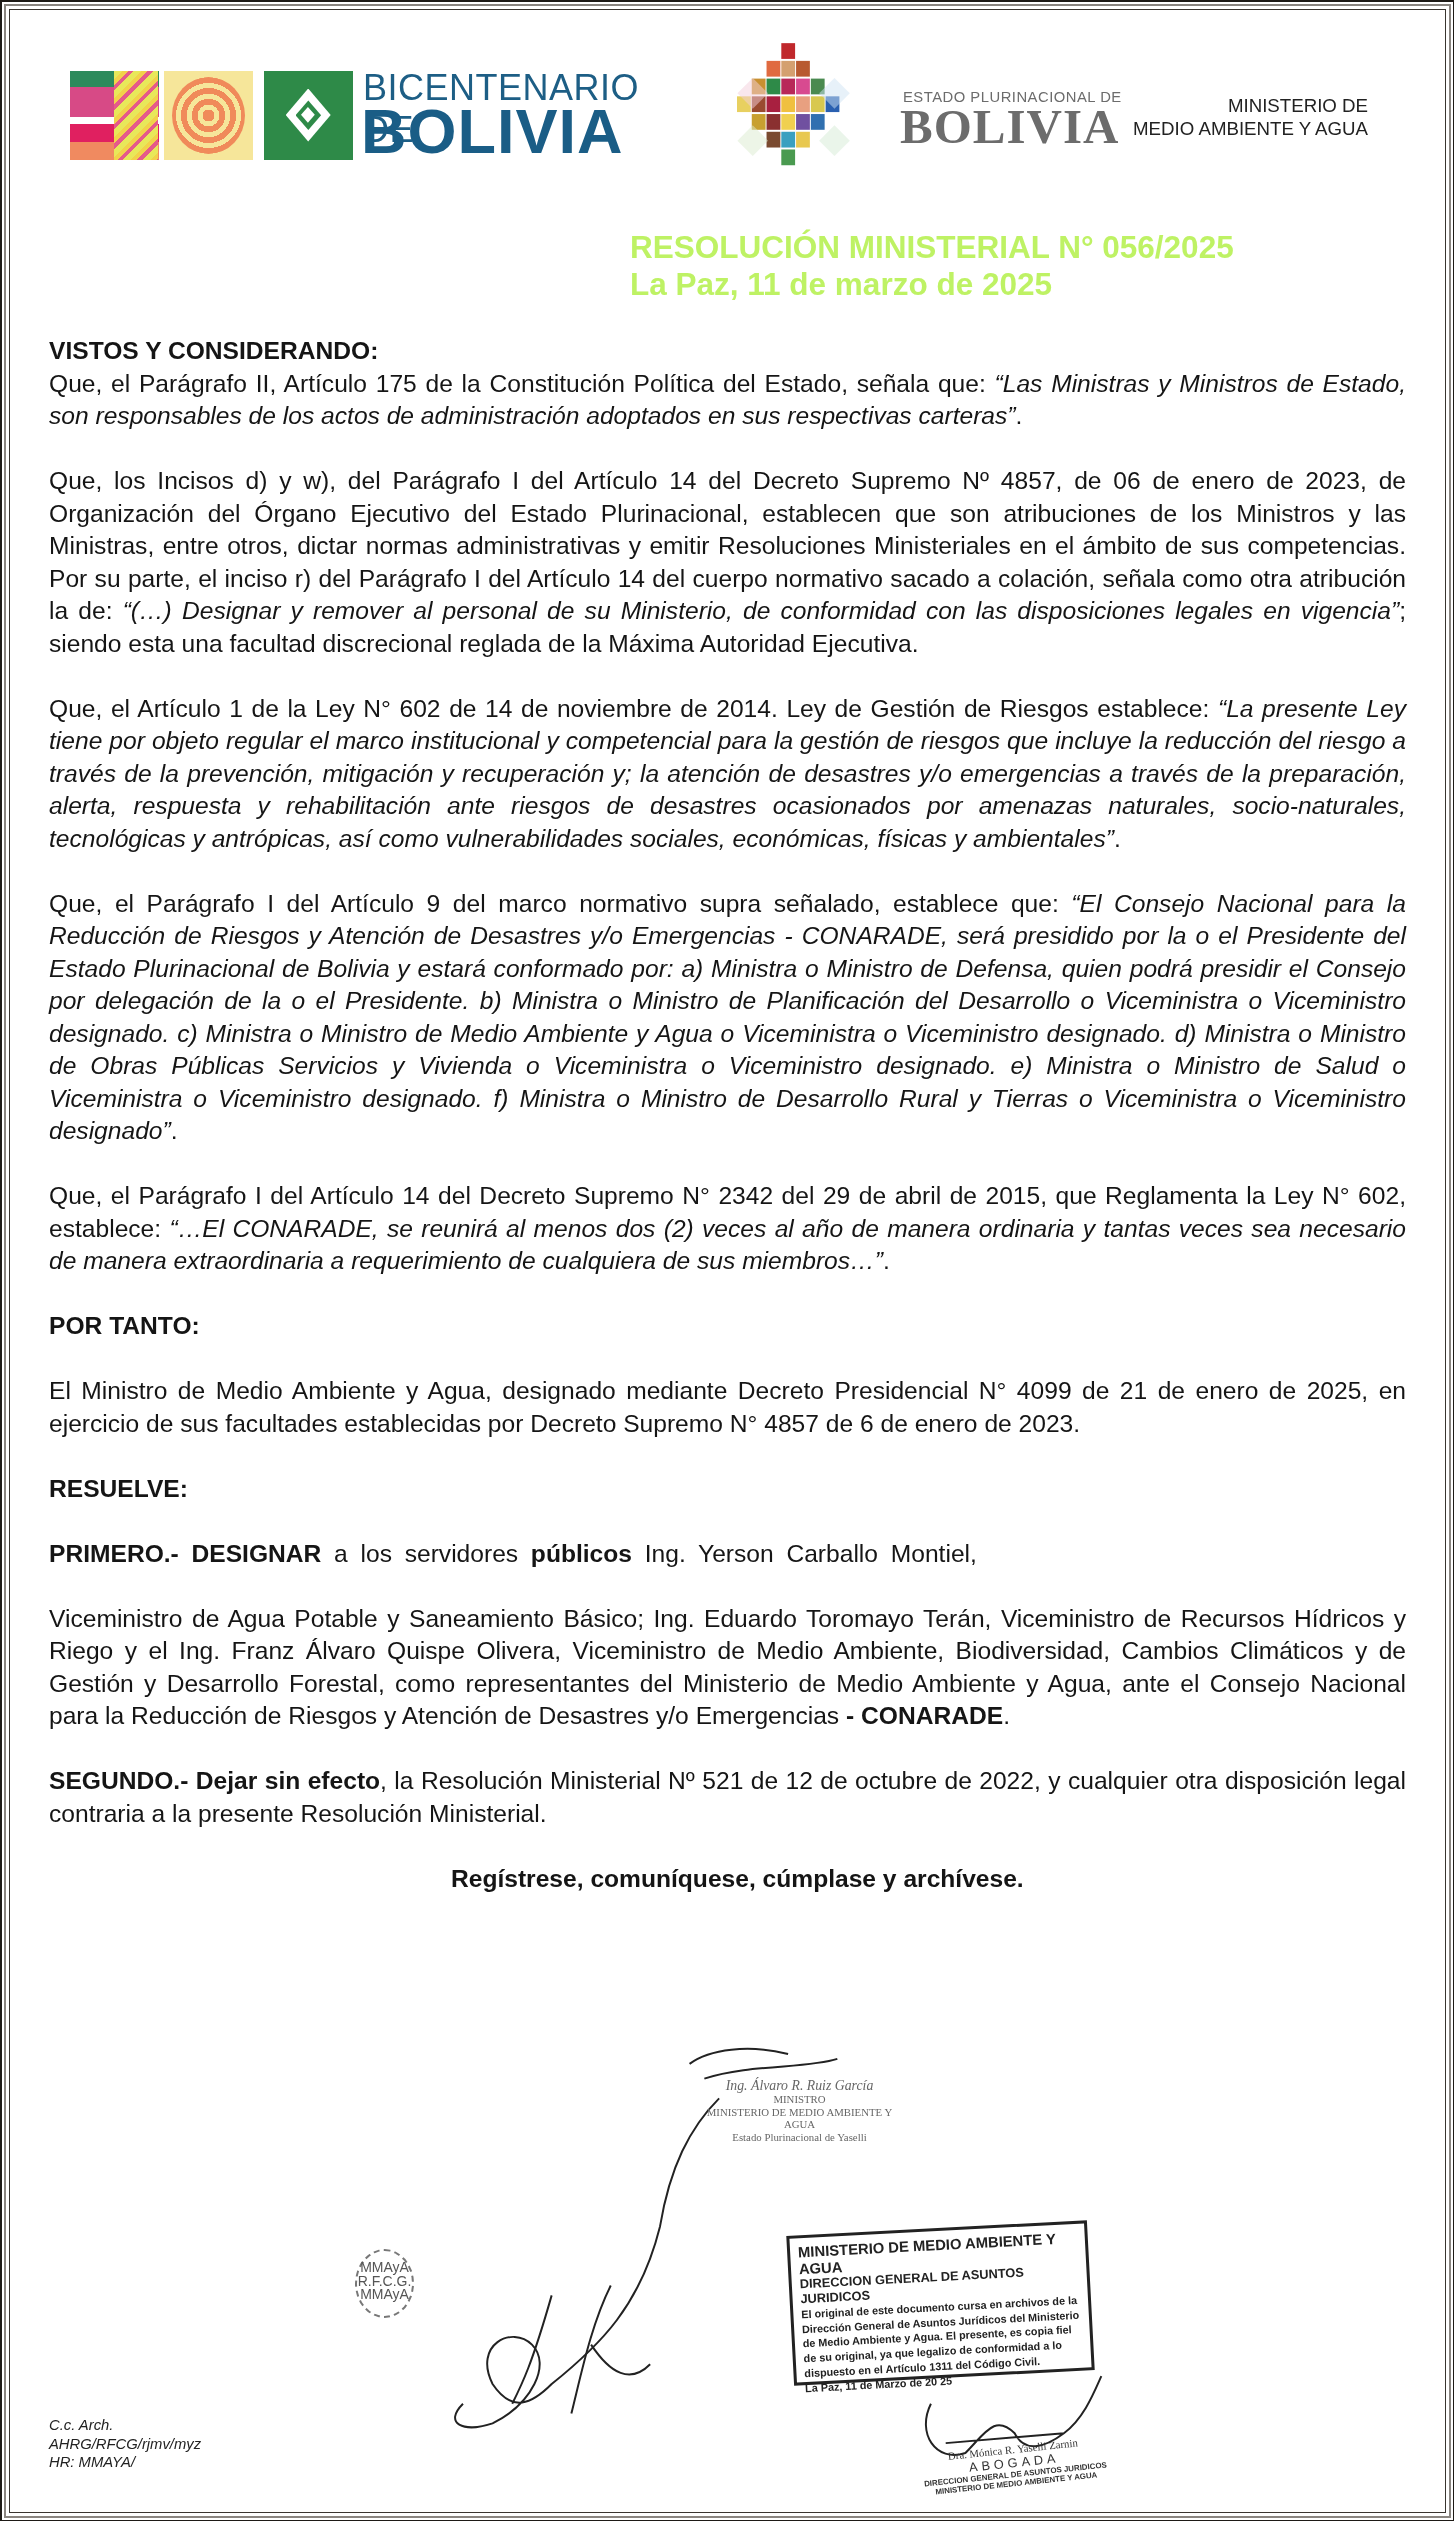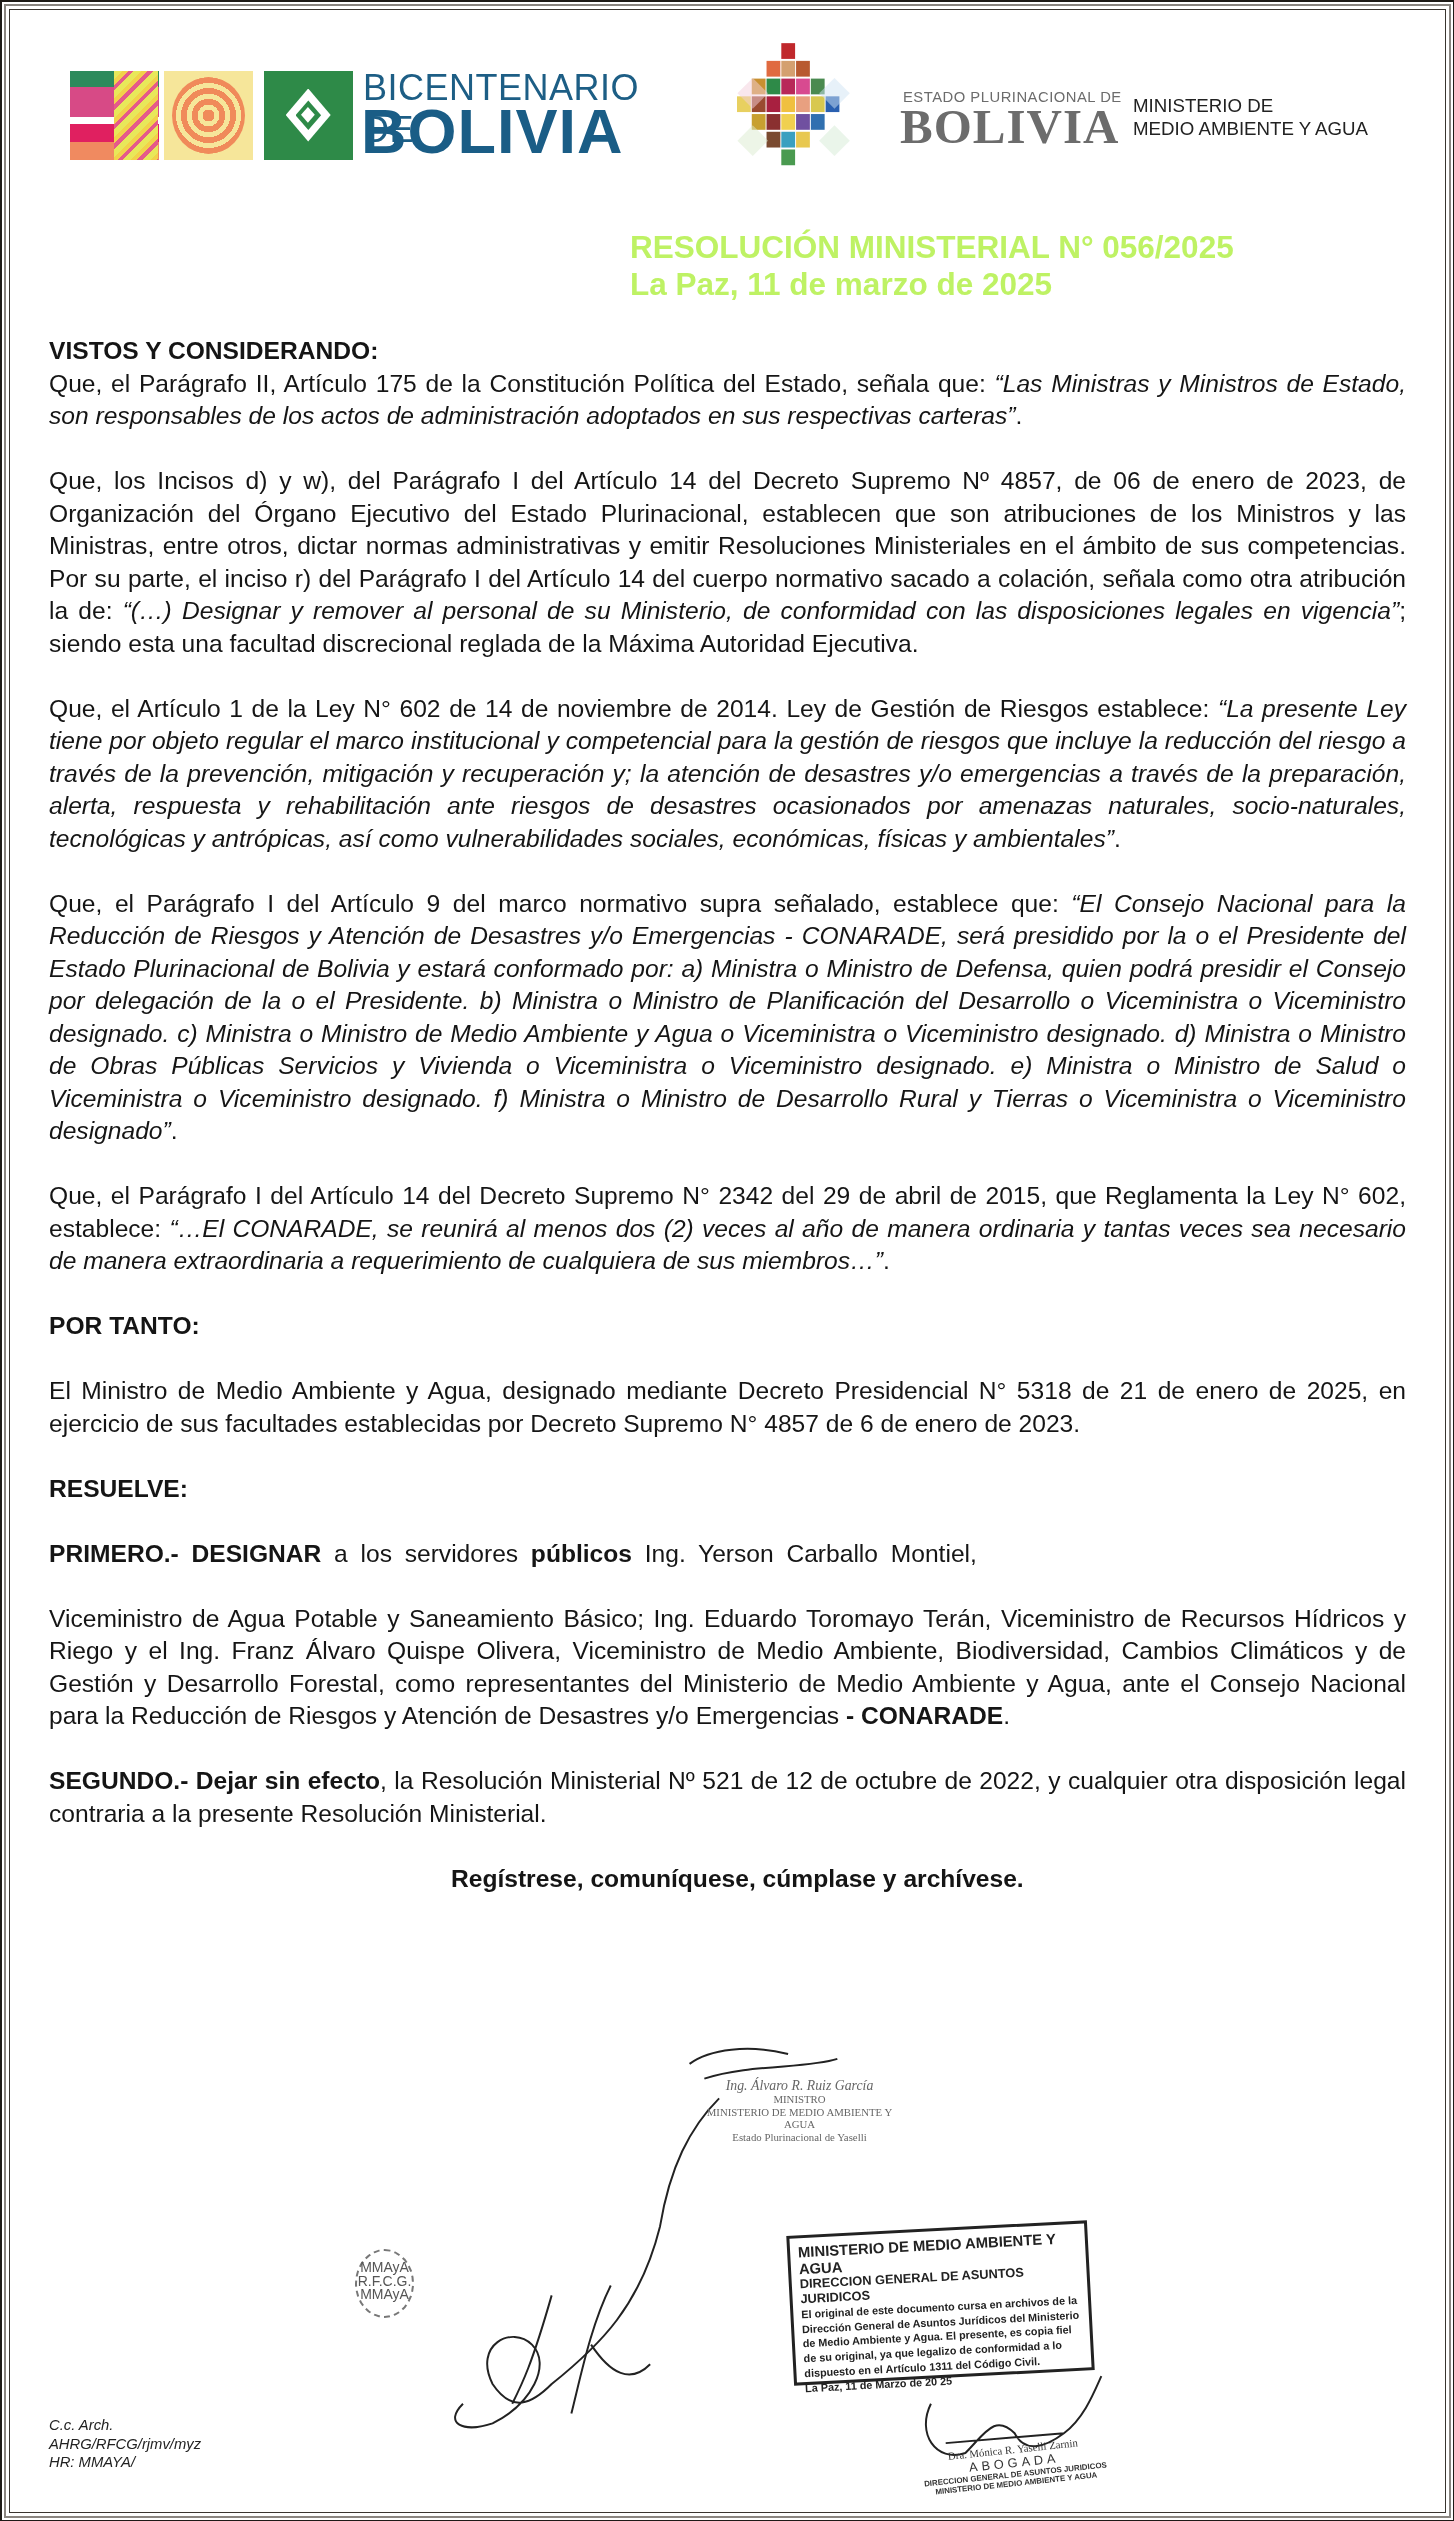--- a/index.html
+++ b/index.html
@@ -38,21 +38,21 @@
   .tile.t3 .dia2 { position:absolute; left:31.5px; top:29.6px; width:25.6px; height:29.6px; background:#2e8a48;
     clip-path: polygon(50% 0, 100% 50%, 50% 100%, 0 50%); }
   .tile.t3 .dia3 { position:absolute; left:37px; top:36px; width:13.8px; height:15.8px; background:#fff;
     clip-path: polygon(50% 0, 100% 50%, 50% 100%, 0 50%); }
   .bic-top { position: absolute; left: 293px; top: 2px; font-size: 36px; color: #1d5e85; letter-spacing: 0.5px; font-weight: 300; }
   .bic-main { position: absolute; left: 291px; top: 35px; font-size: 63px; font-weight: bold; color: #1a5d86; letter-spacing: 1px; line-height: 63px; }
 
   .logo-estado { position: absolute; left: 737px; top: 43px; width: 118px; height: 148px; }
   .estado-small { position: absolute; left: 903px; top: 89px; font-size: 14.8px; color: #6c6c6c; letter-spacing: 0.5px; }
   .estado-big { position: absolute; left: 900px; top: 102px; font-family: "Liberation Serif", serif; font-size: 49px; font-weight: bold; color: #6c6c6c; letter-spacing: 1px; line-height: 49px; }
-  .ministerio { position: absolute; left: 1133px; top: 95px; font-size: 18.7px; color: #222; line-height: 22.7px; }
+  .ministerio { position: absolute; left: 1133px; top: 95px; font-size: 18.7px; color: #222; line-height: 22.7px; text-align: right; }
 
   
   .title-block { position: absolute; left: 630px; top: 229px; font-weight: bold; font-size: 31.5px; line-height: 37px; color: #bef264; }
 
   
   .content { position: absolute; left: 49px; top: 335px; width: 1357px; font-size: 24.6px; line-height: 32.5px; text-align: justify; }
   .content p { margin: 0; }
   .gap1 { height: 32.5px; }
   .h { font-weight: bold; }
   .it { font-style: italic; }
@@ -147,21 +147,21 @@
   <p><span>Que, los Incisos d) y w), del Parágrafo I del Artículo 14 del Decreto Supremo Nº 4857, de 06 de enero de 2023, de Organización del Órgano Ejecutivo del Estado Plurinacional, establecen que son atribuciones de los Ministros y las Ministras, entre otros, dictar normas administrativas y emitir Resoluciones Ministeriales en el ámbito de sus competencias. Por su parte, el inciso r) del Parágrafo I del Artículo 14 del cuerpo normativo sacado a colación, señala como otra atribución la de: </span><span class="it">“(…) Designar y remover al personal de su Ministerio, de conformidad con las disposiciones legales en vigencia”</span><span>; siendo esta una facultad discrecional reglada de la Máxima Autoridad Ejecutiva.</span></p>
   <div class="gap1"></div>
   <p><span>Que, el Artículo 1 de la Ley N° 602 de 14 de noviembre de 2014. Ley de Gestión de Riesgos establece: </span><span class="it">“La presente Ley tiene por objeto regular el marco institucional y competencial para la gestión de riesgos que incluye la reducción del riesgo a través de la prevención, mitigación y recuperación y; la atención de desastres y/o emergencias a través de la preparación, alerta, respuesta y rehabilitación ante riesgos de desastres ocasionados por amenazas naturales, socio-naturales, tecnológicas y antrópicas, así como vulnerabilidades sociales, económicas, físicas y ambientales”</span><span>.</span></p>
   <div class="gap1"></div>
   <p><span>Que, el Parágrafo I del Artículo 9 del marco normativo supra señalado, establece que: </span><span class="it">“El Consejo Nacional para la Reducción de Riesgos y Atención de Desastres y/o Emergencias - CONARADE, será presidido por la o el Presidente del Estado Plurinacional de Bolivia y estará conformado por: a) Ministra o Ministro de Defensa, quien podrá presidir el Consejo por delegación de la o el Presidente. b) Ministra o Ministro de Planificación del Desarrollo o Viceministra o Viceministro designado. c) Ministra o Ministro de Medio Ambiente y Agua o Viceministra o Viceministro designado. d) Ministra o Ministro de Obras Públicas Servicios y Vivienda o Viceministra o Viceministro designado. e) Ministra o Ministro de Salud o Viceministra o Viceministro designado. f) Ministra o Ministro de Desarrollo Rural y Tierras o Viceministra o Viceministro designado”</span><span>.</span></p>
   <div class="gap1"></div>
   <p><span>Que, el Parágrafo I del Artículo 14 del Decreto Supremo N° 2342 del 29 de abril de 2015, que Reglamenta la Ley N° 602, establece: </span><span class="it">“…El CONARADE, se reunirá al menos dos (2) veces al año de manera ordinaria y tantas veces sea necesario de manera extraordinaria a requerimiento de cualquiera de sus miembros…”</span><span>.</span></p>
   <div class="gap1"></div>
   <p class="h">POR TANTO:</p>
   <div class="gap1"></div>
-  <p>El Ministro de Medio Ambiente y Agua, designado mediante Decreto Presidencial  N° 5318 de 21 de enero de 2025, en ejercicio de sus facultades establecidas por Decreto Supremo N° 4857 de 6 de enero de 2023.</p>
+  <p>El Ministro de Medio Ambiente y Agua, designado mediante Decreto Presidencial  N° 4099 de 21 de enero de 2025, en ejercicio de sus facultades establecidas por Decreto Supremo N° 4857 de 6 de enero de 2023.</p>
   <div class="gap1"></div>
   <p class="h">RESUELVE:</p>
   <div class="gap1"></div>
   <p style="word-spacing:5.9px;"><span class="b">PRIMERO.- DESIGNAR</span><span> a los servidores </span><span class="b">públicos</span><span> Ing. Yerson Carballo Montiel,</span></p>
   <div class="gap1"></div>
   <p><span>Viceministro de Agua Potable y Saneamiento Básico; Ing. Eduardo Toromayo Terán, Viceministro de Recursos Hídricos y Riego y el Ing. Franz Álvaro Quispe Olivera, Viceministro de Medio Ambiente, Biodiversidad, Cambios Climáticos y de Gestión y Desarrollo Forestal, como representantes del Ministerio de Medio Ambiente y Agua, ante el Consejo Nacional para la Reducción de Riesgos y Atención de Desastres y/o Emergencias </span><span class="b">- CONARADE</span><span>.</span></p>
   <div class="gap1"></div>
   <p><span class="b">SEGUNDO.- Dejar sin efecto</span><span>, la Resolución Ministerial Nº 521 de 12 de octubre de 2022, y cualquier otra disposición legal contraria a la presente Resolución Ministerial.</span></p>
   <div class="gap1"></div>
   <p class="h center" style="padding-left:19.7px;">Regístrese, comuníquese, cúmplase y archívese.</p>

